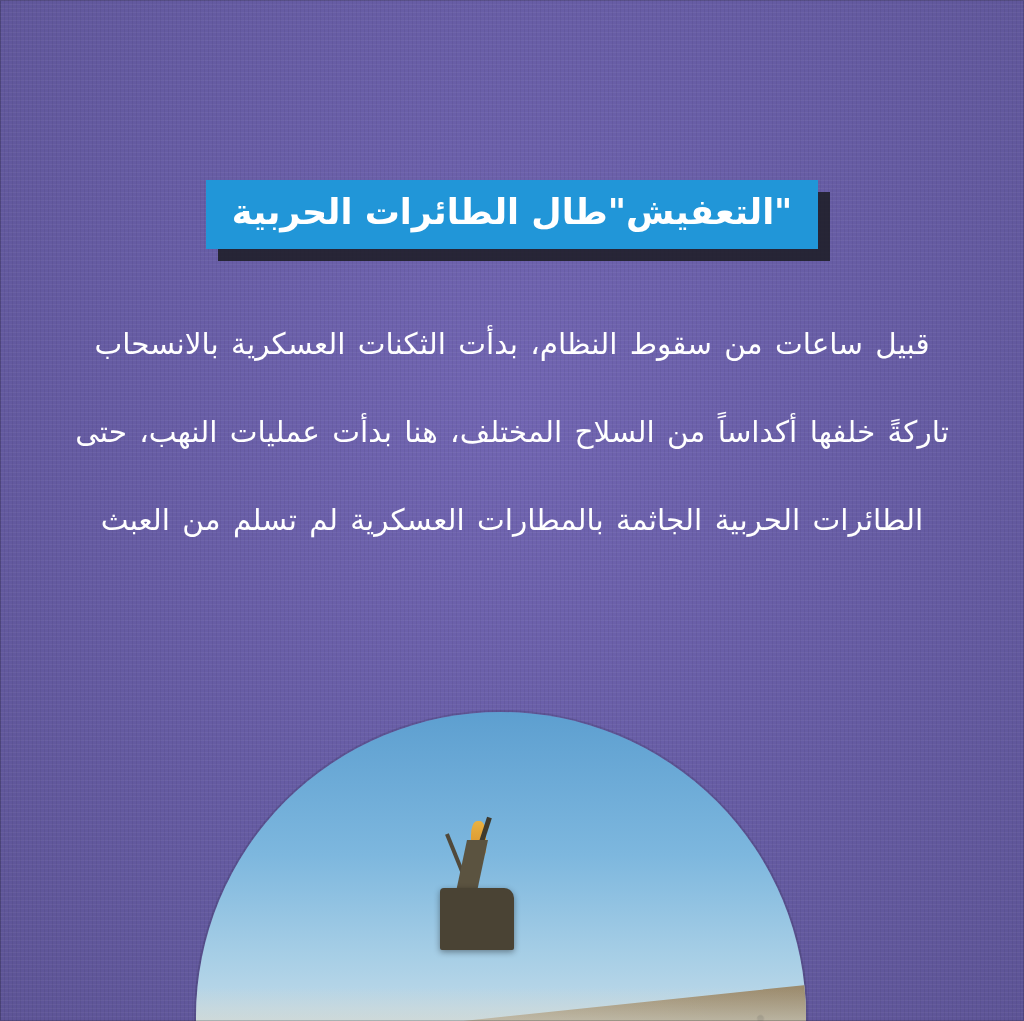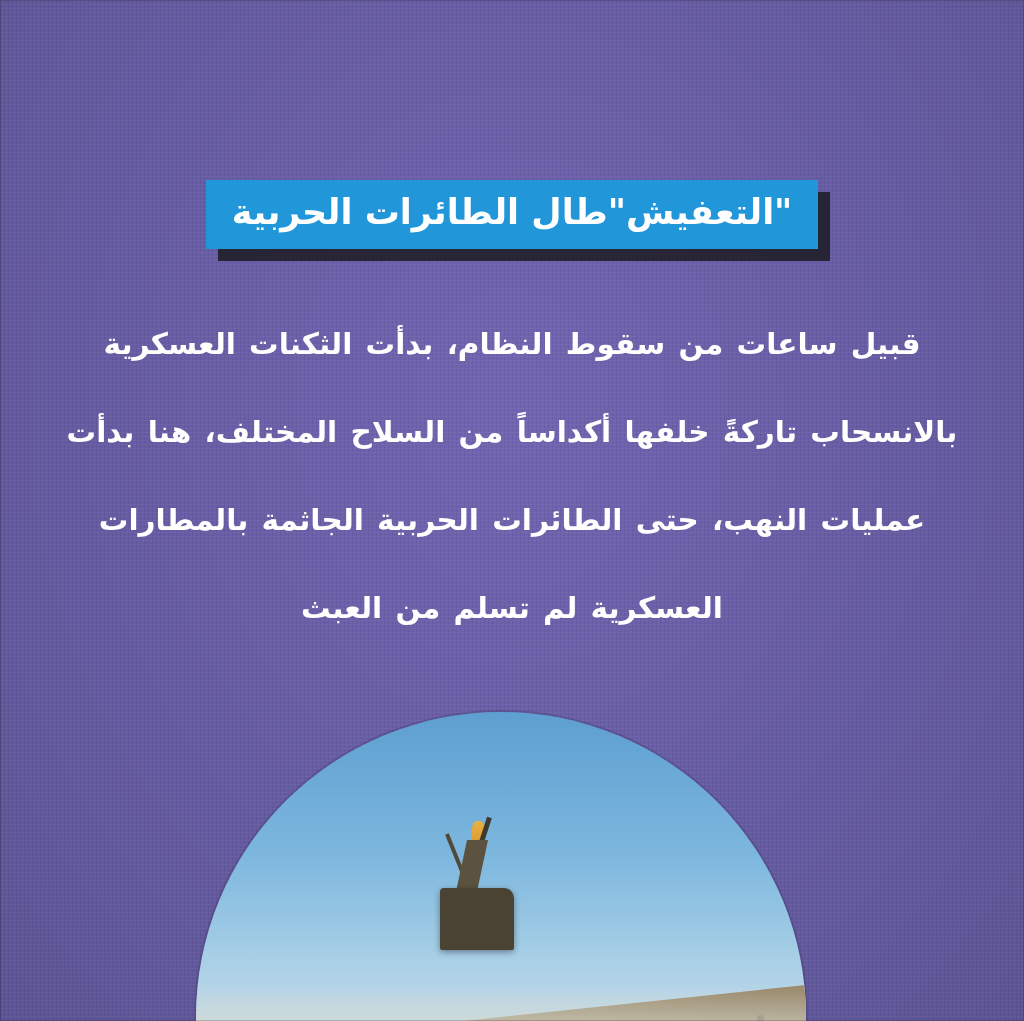--- a/index.html
+++ b/index.html
@@ -74,21 +74,21 @@
   }
 
   
   .body-text {
     position: absolute;
     top: 300px;
     right: 62px;
     left: 62px;
     color: #ffffff;
     font-size: 29.5px;
-    font-weight: bold;
+    font-weight: normal;
     line-height: 88px;
     text-align: center;
     letter-spacing: 0.5px;
     word-spacing: 3px;
     direction: rtl;
   }
 
   
   .photo-circle {
     position: absolute;

